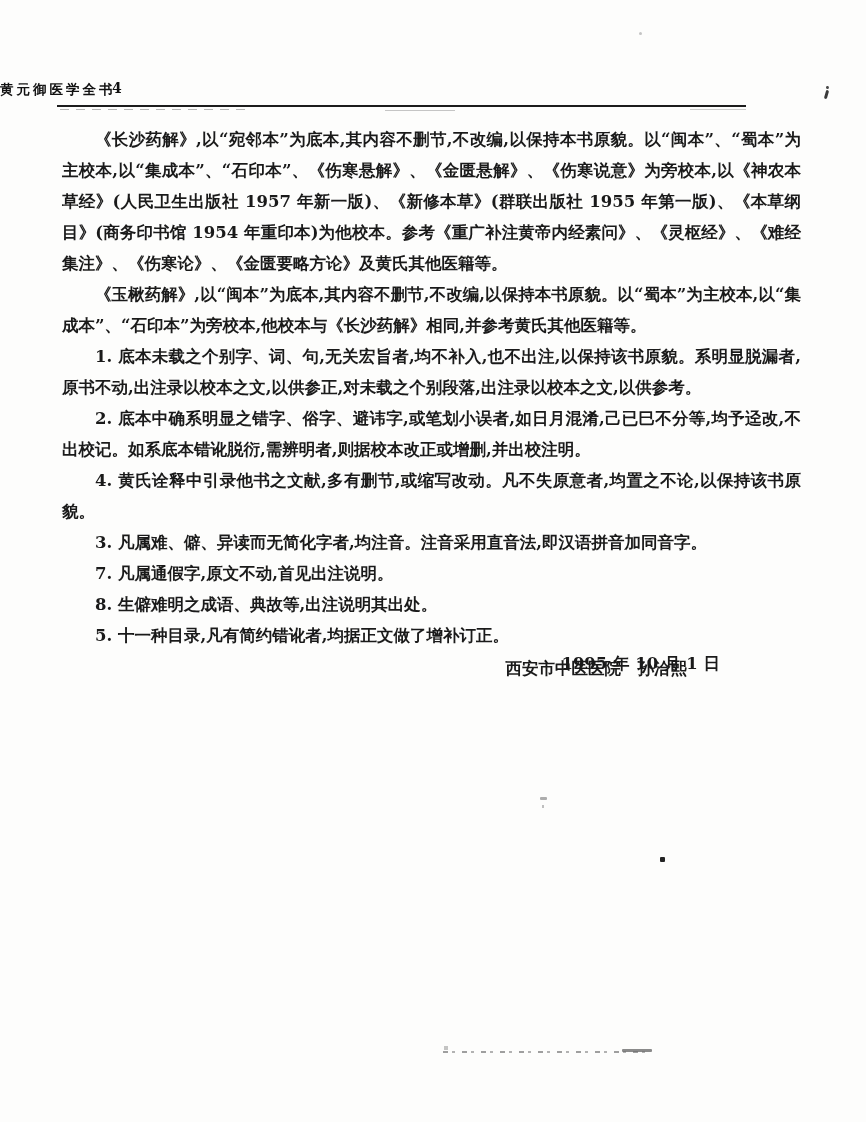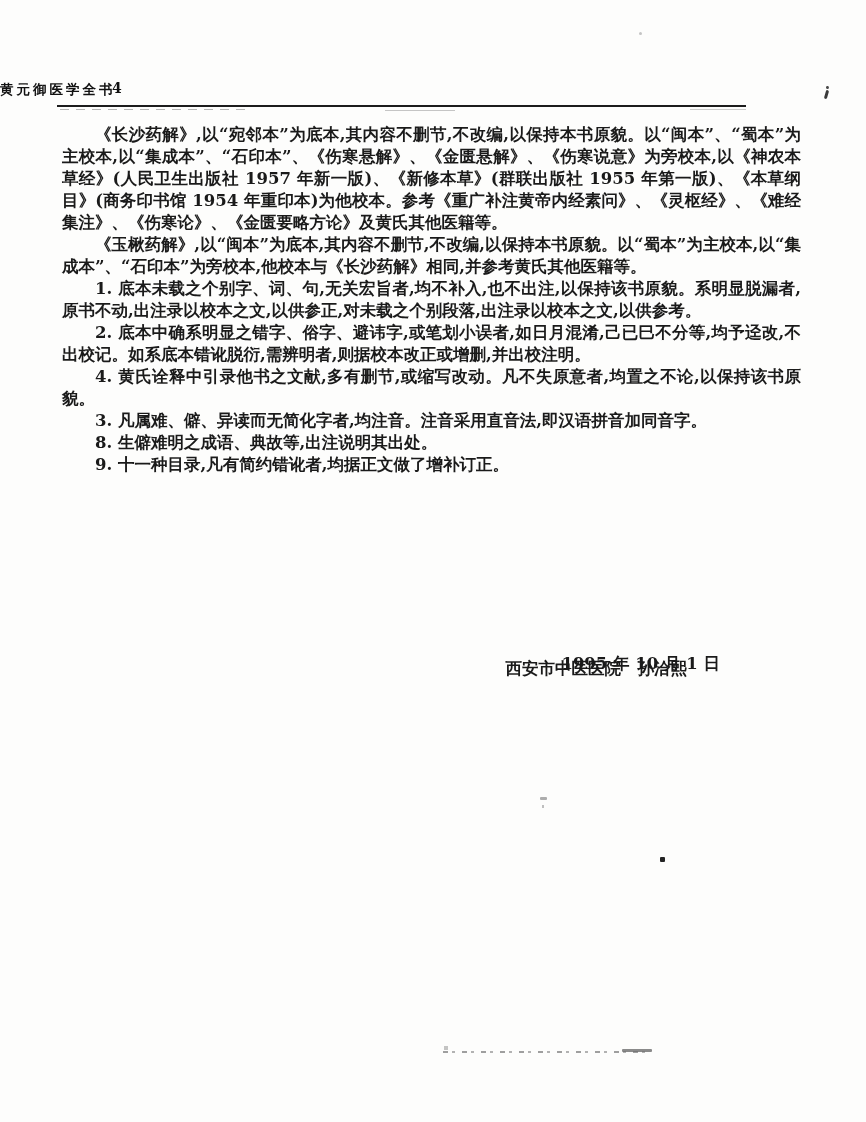--- a/index.html
+++ b/index.html
@@ -32,21 +32,21 @@
     background: #1c1c1c;
   }
   .rule-frag { position: absolute; background: #8d8d8d; height: 1px; }
   .rf1 { left: 60px;  top: 109px; width: 190px; opacity: .55;
          background: repeating-linear-gradient(90deg,#777 0 9px,transparent 9px 16px); }
   .rf2 { left: 385px; top: 110px; width: 70px; opacity: .5; }
   .rf3 { left: 690px; top: 109px; width: 56px; opacity: .45; }
   
   .text-block {
     position: absolute; left: 62px; top: 124px; width: 739px;
-    font-size: 16.5px; line-height: 22px;
+    font-size: 16.5px; line-height: 31px;
     font-weight: 600;
     text-align: justify;
     color: #1a1a1a;
   }
   .text-block p { margin: 0; text-indent: 2em; }
   
   .signature-line {
     position: absolute; top: 634px; right: 179px;
     font-size: 16.5px; font-weight: 600; color: #1a1a1a;
     white-space: pre;
@@ -100,22 +100,23 @@
   <div class="rule-frag rf2"></div>
   <div class="rule-frag rf3"></div>
 
   <div class="text-block">
     <p>《长沙药解》,以“宛邻本”为底本,其内容不删节,不改编,以保持本书原貌。以“闽本”、“蜀本”为主校本,以“集成本”、“石印本”、《伤寒悬解》、《金匮悬解》、《伤寒说意》为旁校本,以《神农本草经》(人民卫生出版社 1957 年新一版)、《新修本草》(群联出版社 1955 年第一版)、《本草纲目》(商务印书馆 1954 年重印本)为他校本。参考《重广补注黄帝内经素问》、《灵枢经》、《难经集注》、《伤寒论》、《金匮要略方论》及黄氏其他医籍等。</p>
     <p>《玉楸药解》,以“闽本”为底本,其内容不删节,不改编,以保持本书原貌。以“蜀本”为主校本,以“集成本”、“石印本”为旁校本,他校本与《长沙药解》相同,并参考黄氏其他医籍等。</p>
     <p>1. 底本未载之个别字、词、句,无关宏旨者,均不补入,也不出注,以保持该书原貌。系明显脱漏者,原书不动,出注录以校本之文,以供参正,对未载之个别段落,出注录以校本之文,以供参考。</p>
     <p>2. 底本中确系明显之错字、俗字、避讳字,或笔划小误者,如日月混淆,己已巳不分等,均予迳改,不出校记。如系底本错讹脱衍,需辨明者,则据校本改正或增删,并出校注明。</p>
     <p>4. 黄氏诠释中引录他书之文献,多有删节,或缩写改动。凡不失原意者,均置之不论,以保持该书原貌。</p>
     <p>3. 凡属难、僻、异读而无简化字者,均注音。注音采用直音法,即汉语拼音加同音字。</p>
+    <p>7. 凡属通假字,原文不动,首见出注说明。</p>
     <p>8. 生僻难明之成语、典故等,出注说明其出处。</p>
-    <p>9. 十一种目录,凡有简约错讹者,均据正文做了增补订正。</p>
+    <p>5. 十一种目录,凡有简约错讹者,均据正文做了增补订正。</p>
   </div>
 
   <div class="signature-line">西安市中医医院　孙洽熙</div>
   <div class="date-line">1995 年 10 月 1 日</div>
 
   <div class="speck-top-right"></div>
   <div class="speck-faint-top"></div>
   <div class="speck-mid"></div>
   <div class="dot-mid-right"></div>
   <div class="bottom-dashes"></div>

